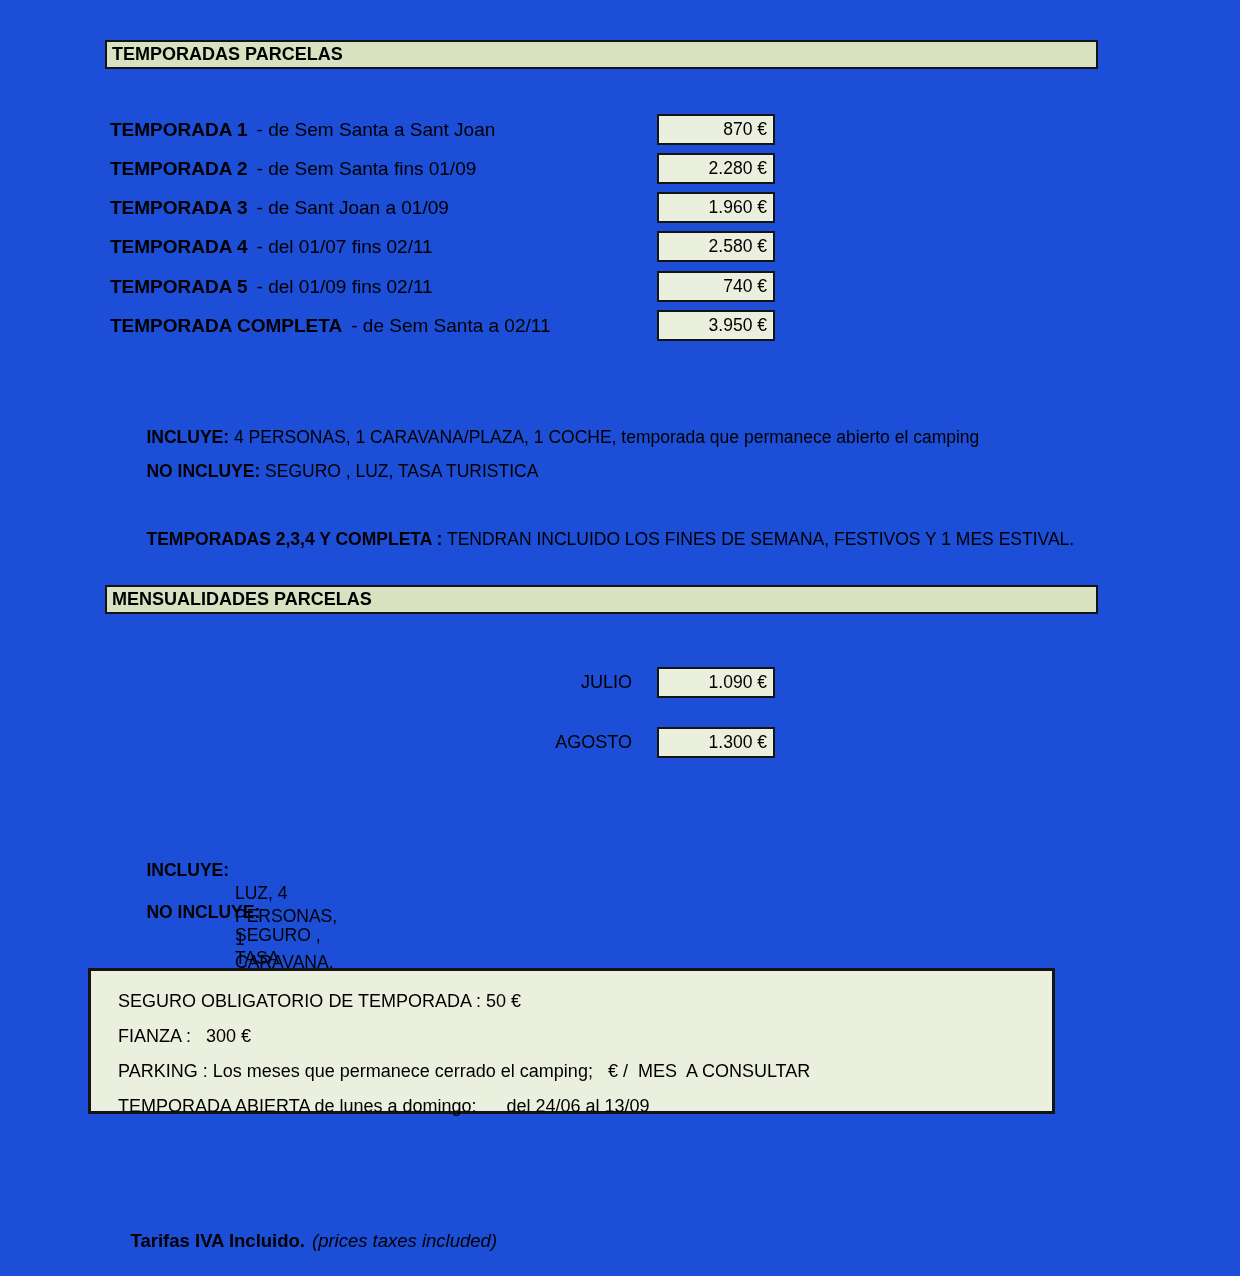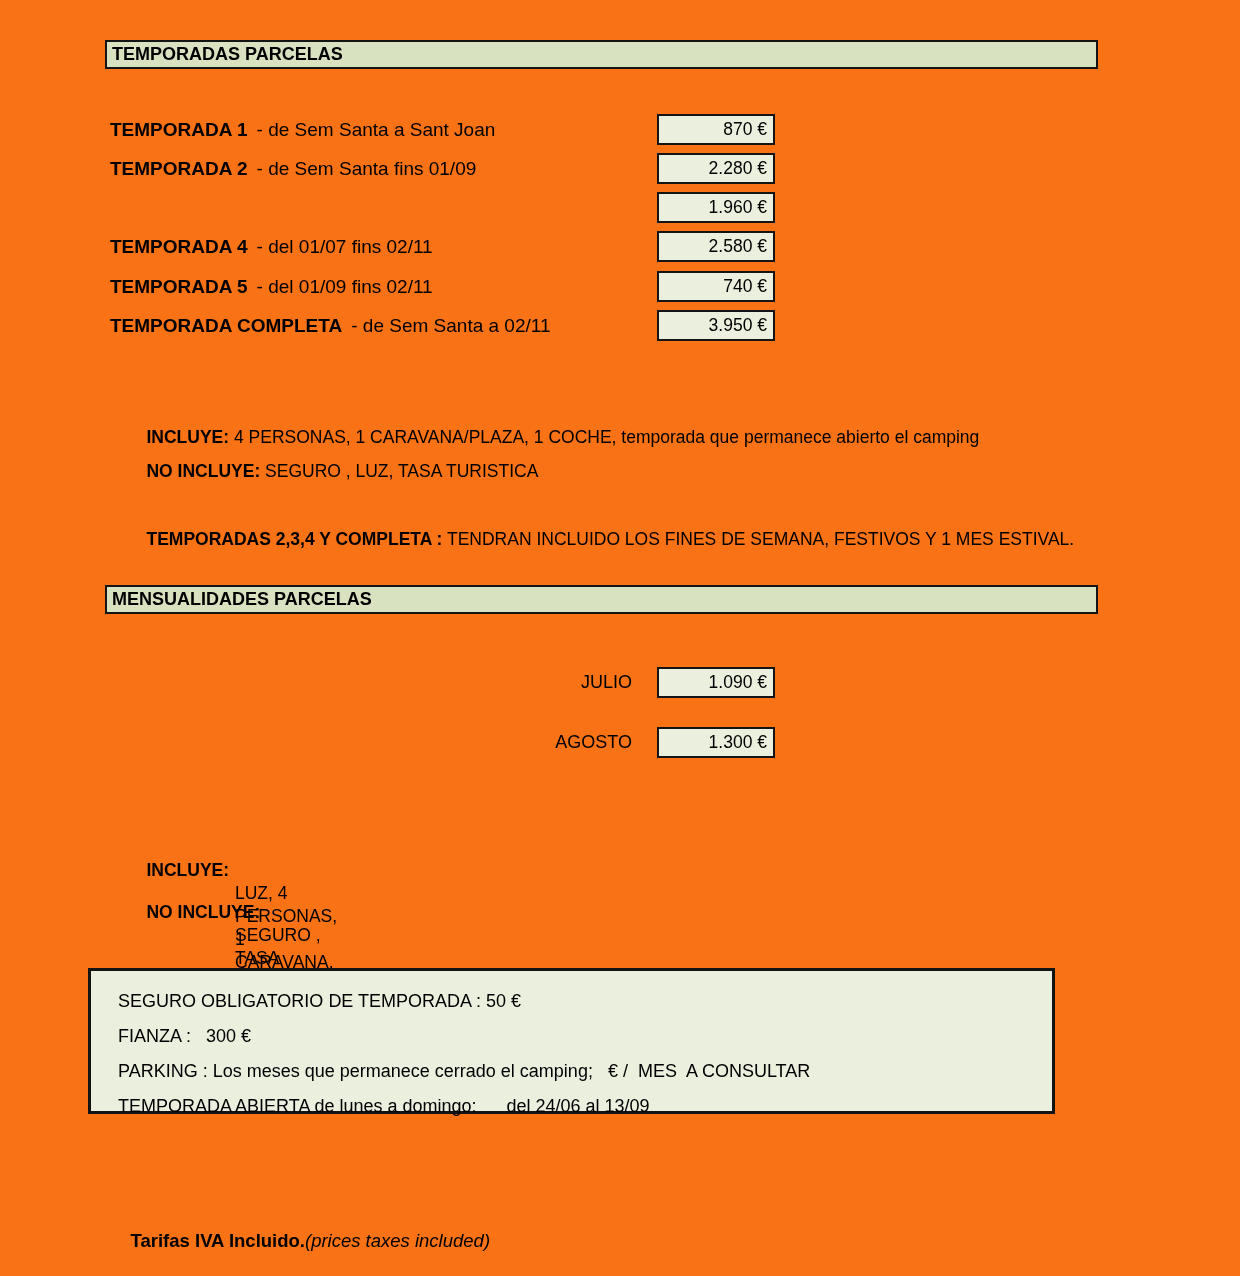--- a/index.html
+++ b/index.html
@@ -1,21 +1,21 @@
 <!DOCTYPE html>
 <html><head>
 <meta charset="utf-8">
 <style>
   * { margin: 0; padding: 0; box-sizing: border-box; }
   html, body { background: #ffffff; }
   .page {
     position: relative;
     width: 1240px;
     height: 1276px;
-    background: #f97316;
+    background: #1d4ed8;
     font-family: "Liberation Sans", sans-serif;
     color: #000000;
     overflow: hidden;
   }
   .section-header {
     position: absolute;
     left: 105px;
     width: 993px;
     height: 29px;
     background: #d8e2c0;
@@ -84,21 +84,21 @@
     white-space: pre-wrap;
   }
   .footer-line {
     position: absolute;
     left: 110px;
     top: 1208px;
     font-size: 18.5px;
     white-space: pre-wrap;
   }
   .footer-line .f-bold { font-weight: bold; }
-  .footer-line .f-italic { font-style: italic; margin-left: 0; }
+  .footer-line .f-italic { font-style: italic; margin-left: 7px; }
 </style>
 </head>
 <body>
 
 <div class="page">
 
   <div class="section-header" style="top:40px">
     <span>TEMPORADAS PARCELAS</span>
   </div>
 
@@ -109,20 +109,23 @@
     <span>870 €</span>
   </div>
 
   <div class="t-row" style="top:153px">
     <span class="t-label">TEMPORADA 2</span><span class="t-desc">- de Sem Santa fins 01/09</span>
   </div>
   <div class="price-box" style="top:153px">
     <span>2.280 €</span>
   </div>
 
+  <div class="t-row" style="top:192px">
+    <span class="t-label">TEMPORADA 3</span><span class="t-desc">- de Sant Joan a 01/09</span>
+  </div>
   <div class="price-box" style="top:192px">
     <span>1.960 €</span>
   </div>
 
   <div class="t-row" style="top:231px">
     <span class="t-label">TEMPORADA 4</span><span class="t-desc">- del 01/07 fins 02/11</span>
   </div>
   <div class="price-box" style="top:231px">
     <span>2.580 €</span>
   </div>

